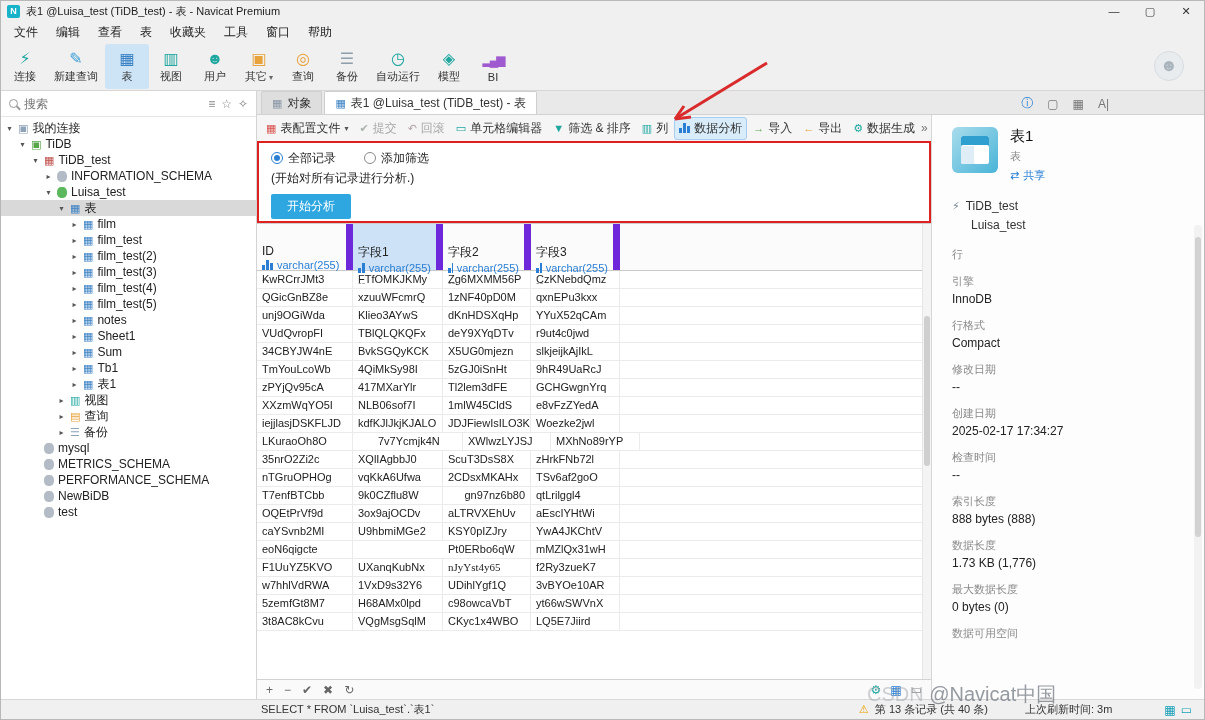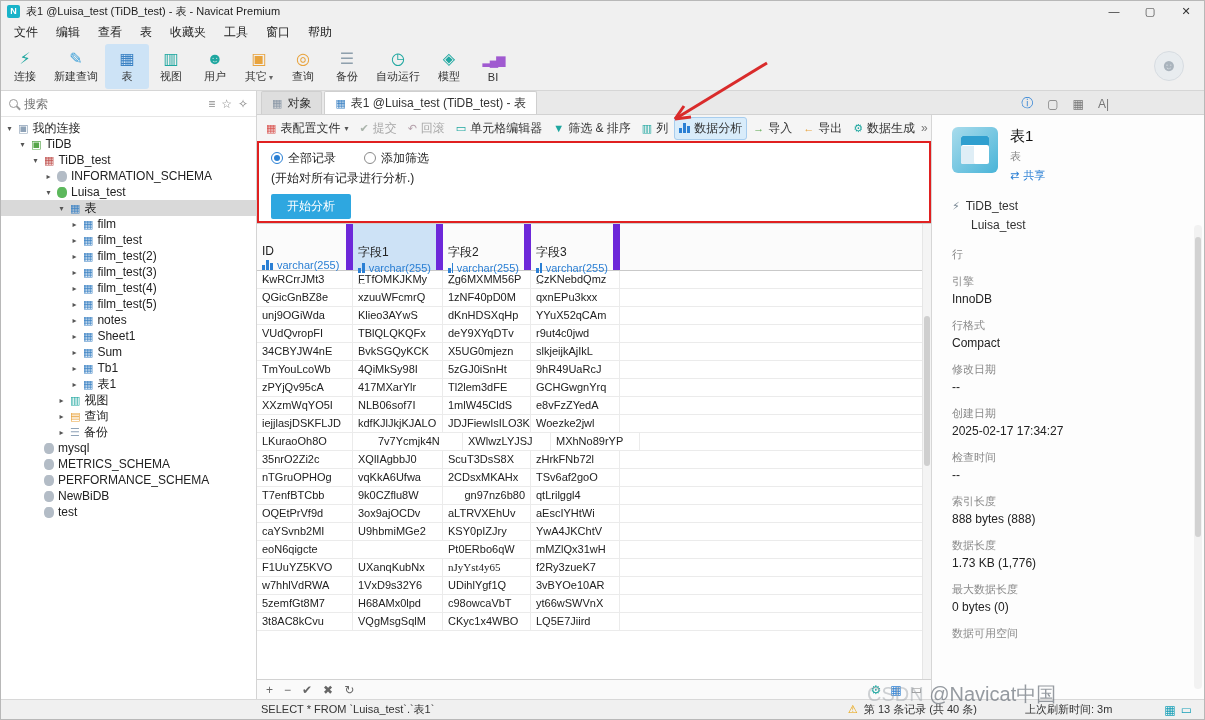--- a/index.html
+++ b/index.html
@@ -96,21 +96,21 @@
 .rp-fields{margin-top:15px}
 .rp-field{margin-bottom:12px}
 .rp-label{color:#8a8a8a;font-size:11px}
 .rp-value{color:#222;font-size:12px;margin-top:3px}
 .rp-scroll{position:absolute;right:2px;top:110px;width:8px;bottom:10px;background:#f2f2f2;border-radius:4px}
 .rp-scroll .thumb{position:absolute;left:1px;right:1px;top:12px;height:300px;background:#d2d2d2;border-radius:4px}
 
 .statusbar{height:20px;flex:0 0 20px;background:#f0f0f0;border-top:1px solid #d8d8d8;display:flex;align-items:center;font-size:11px;color:#333;padding:0 12px}
 .sb-sql{margin-left:248px}
 .sb-warn{margin-left:auto;color:#e8a000;margin-right:6px}
-.sb-refresh{margin-left:48px}
+.sb-refresh{margin-left:37px}
 .sb-icons{margin-left:52px;display:flex;gap:5px}
 .sb-icons span{color:#19a0b8;font-size:12px}
 
 .arrow-ann{position:absolute;left:598px;top:56px;pointer-events:none;z-index:50}
 .watermark{position:absolute;left:866px;top:680px;font-size:20px;z-index:60;white-space:nowrap;pointer-events:none}
 .wm1{color:rgba(160,165,172,.5)}
 .wm2{color:rgba(115,122,130,.75)}
 </style>
 </head>
 <body>

